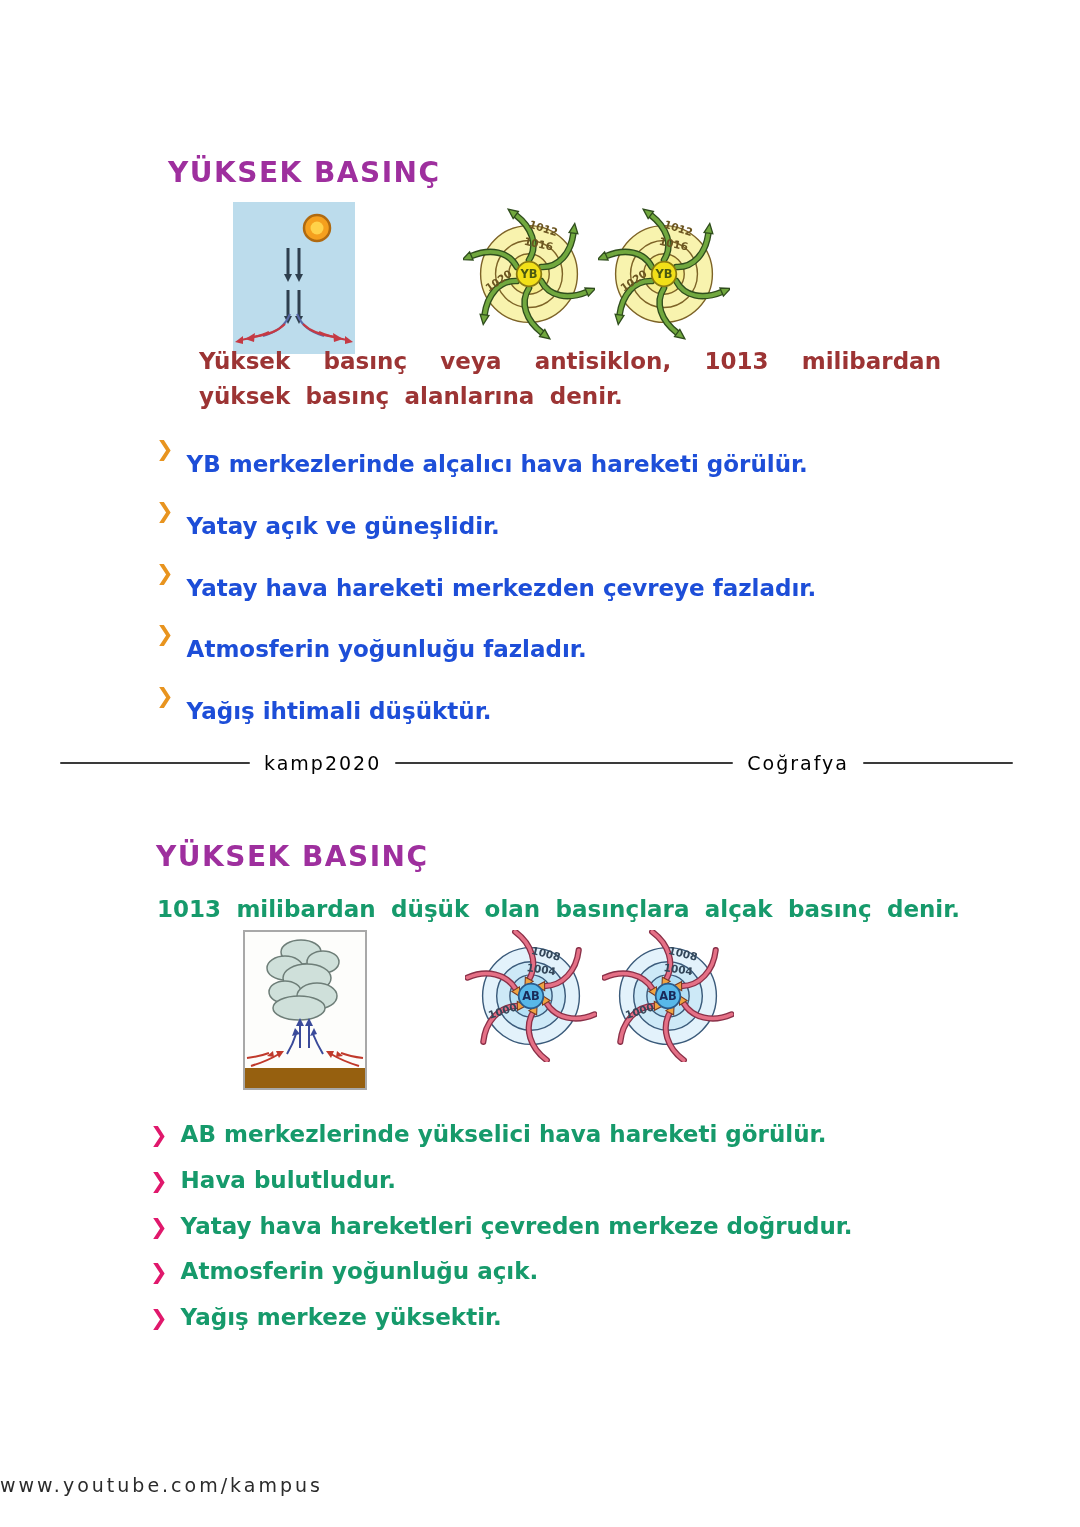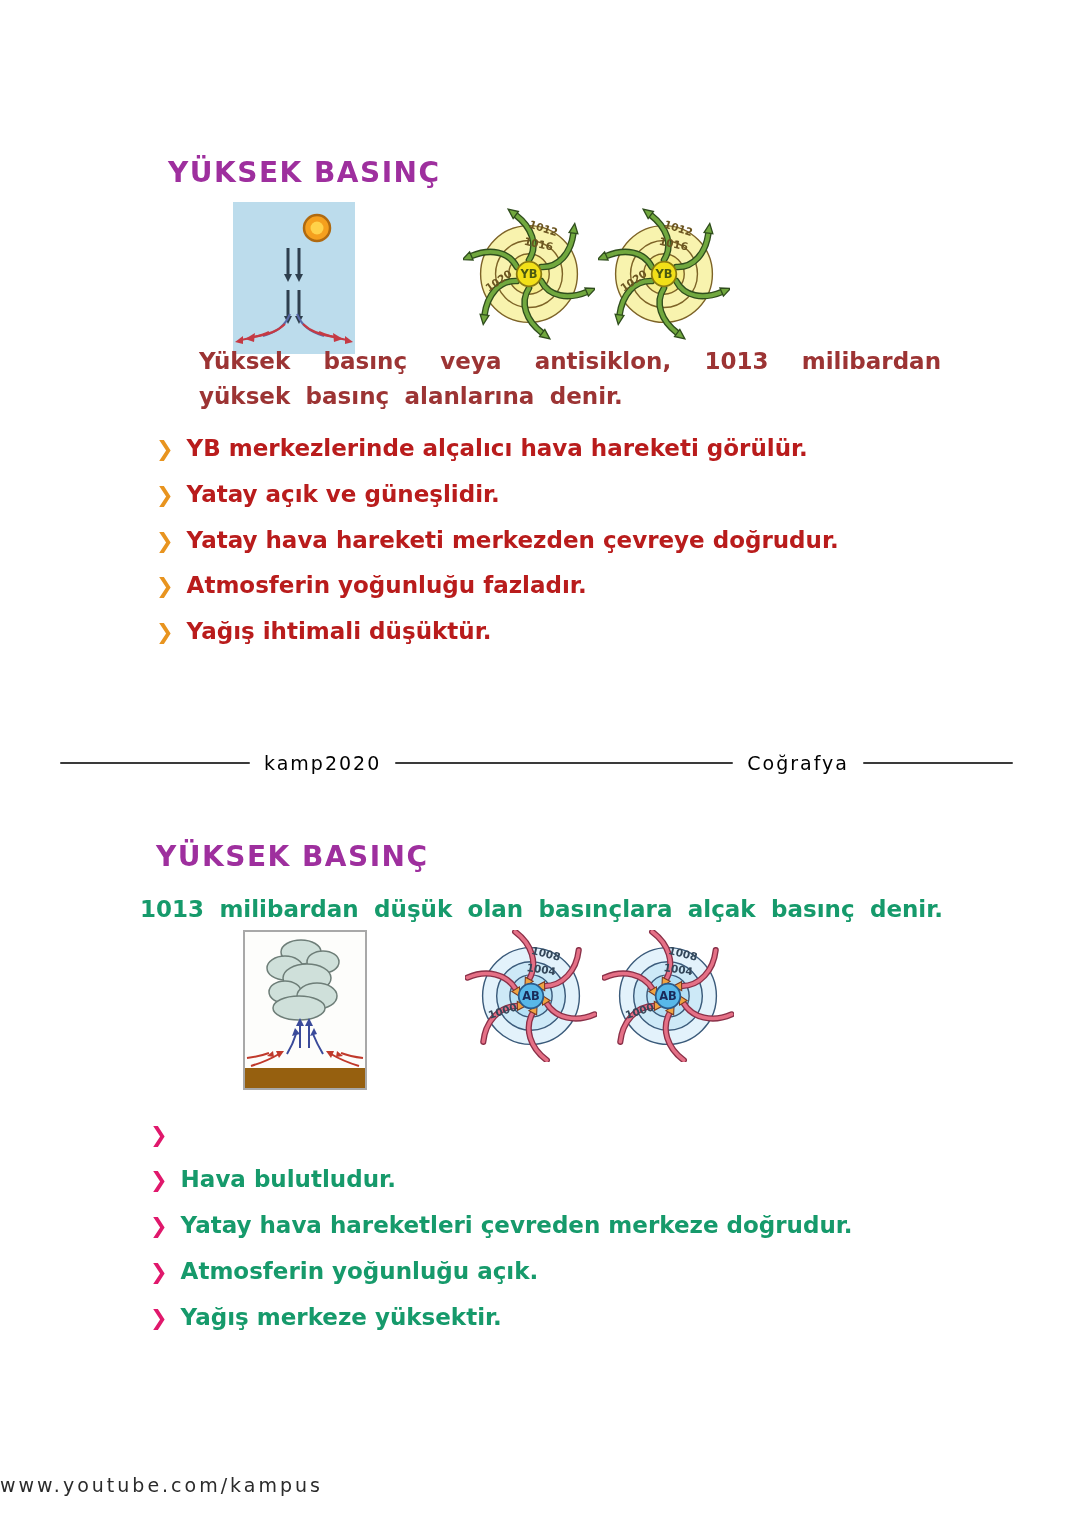--- a/index.html
+++ b/index.html
@@ -7,21 +7,21 @@
         font-family:"DejaVu Sans",sans-serif;overflow:hidden;}
 
   .title{position:absolute;font-size:28px;font-weight:bold;color:#9e2f9e;letter-spacing:1.5px;}
   .para{position:absolute;font-size:23px;font-weight:bold;line-height:1.5;word-spacing:0.32em;text-align:justify;}
   .para.hp{color:#9c3434;}
   .para.lp{color:#169a6b;}
 
   .bullets{position:absolute;display:flex;flex-direction:column;gap:17px;}
   .bullet{display:flex;align-items:flex-start;gap:13px;font-size:23px;font-weight:bold;line-height:1.25;}
   .bullet .marker{font-size:21px;margin-top:2px;}
-  .bullets.hp .btext{color:#b91c1c;}
+  .bullets.hp .btext{color:#1d4ed8;margin-top:16px;}
   .bullets.hp .marker{color:#e8941f;}
   .bullets.lp .btext{color:#169a6b;}
   .bullets.lp .marker{color:#e0186c;}
 
   .figure{position:absolute;}
 
   .divider{position:absolute;left:60px;top:752px;width:953px;display:flex;align-items:center;gap:14px;
            font-size:19px;color:#000000;letter-spacing:2px;}
   .divider .line{height:2px;background:#3a3a3a;border-radius:2px;}
   .divider .l1{width:190px;} .divider .l2{flex:1;} .divider .l3{width:150px;}
@@ -126,21 +126,21 @@
     <div class="bullet">
       <span class="marker">❯</span>
       <span class="btext">YB merkezlerinde alçalıcı hava hareketi görülür.</span>
     </div>
     <div class="bullet">
       <span class="marker">❯</span>
       <span class="btext">Yatay açık ve güneşlidir.</span>
     </div>
     <div class="bullet">
       <span class="marker">❯</span>
-      <span class="btext">Yatay hava hareketi merkezden çevreye doğrudur.</span>
+      <span class="btext">Yatay hava hareketi merkezden çevreye fazladır.</span>
     </div>
     <div class="bullet">
       <span class="marker">❯</span>
       <span class="btext">Atmosferin yoğunluğu fazladır.</span>
     </div>
     <div class="bullet">
       <span class="marker">❯</span>
       <span class="btext">Yağış ihtimali düşüktür.</span>
     </div>
   </div>
@@ -148,21 +148,21 @@
   <div class="divider">
     <div class="line l1"></div>
     <span>kamp2020</span>
     <div class="line l2"></div>
     <span>Coğrafya</span>
     <div class="line l3"></div>
   </div>
 
   <div class="title" style="left:156px;top:840px;">YÜKSEK BASINÇ</div>
 
-  <div class="para lp" style="left:140px;top:892px;width:760px;white-space:nowrap;text-align:center;">1013 milibardan düşük olan basınçlara alçak basınç denir.</div>
+  <div class="para lp" style="left:157px;top:892px;width:760px;white-space:nowrap;text-align:center;">1013 milibardan düşük olan basınçlara alçak basınç denir.</div>
 
   <div class="figure" style="left:243px;top:930px;">
     <svg width="124" height="160" viewBox="0 0 124 160">
       <rect x="1" y="1" width="122" height="158" fill="#fdfdfb" stroke="#a8a8a8" stroke-width="2"></rect>
       <rect x="2" y="138" width="120" height="20" fill="#96600f"></rect>
       <g fill="#cfe0da" stroke="#6e7e78" stroke-width="1.5">
         <ellipse cx="58" cy="22" rx="20" ry="12"></ellipse>
         <ellipse cx="80" cy="32" rx="16" ry="11"></ellipse>
         <ellipse cx="42" cy="38" rx="18" ry="12"></ellipse>
         <ellipse cx="64" cy="48" rx="24" ry="14"></ellipse>
@@ -239,20 +239,21 @@
       <text x="75" y="80" text-anchor="middle" font-size="13" font-weight="bold" fill="#1a2a5a">AB</text>
       <text x="91" y="31" text-anchor="middle" font-size="12" font-weight="bold" fill="#33475a" transform="rotate(14 91 31)">1008</text>
       <text x="86" y="49" text-anchor="middle" font-size="12" font-weight="bold" fill="#33475a" transform="rotate(8 86 49)">1004</text>
       <text x="44" y="96" text-anchor="middle" font-size="12" font-weight="bold" fill="#33475a" transform="rotate(-18 44 96)">1000</text>
     </svg>
   </div>
 
   <div class="bullets lp" style="left:150px;top:1120px;width:800px;">
     <div class="bullet">
       <span class="marker">❯</span>
+      <span class="btext">AB merkezlerinde yükselici hava hareketi görülür.</span>
     </div>
     <div class="bullet">
       <span class="marker">❯</span>
       <span class="btext">Hava bulutludur.</span>
     </div>
     <div class="bullet">
       <span class="marker">❯</span>
       <span class="btext">Yatay hava hareketleri çevreden merkeze doğrudur.</span>
     </div>
     <div class="bullet">

